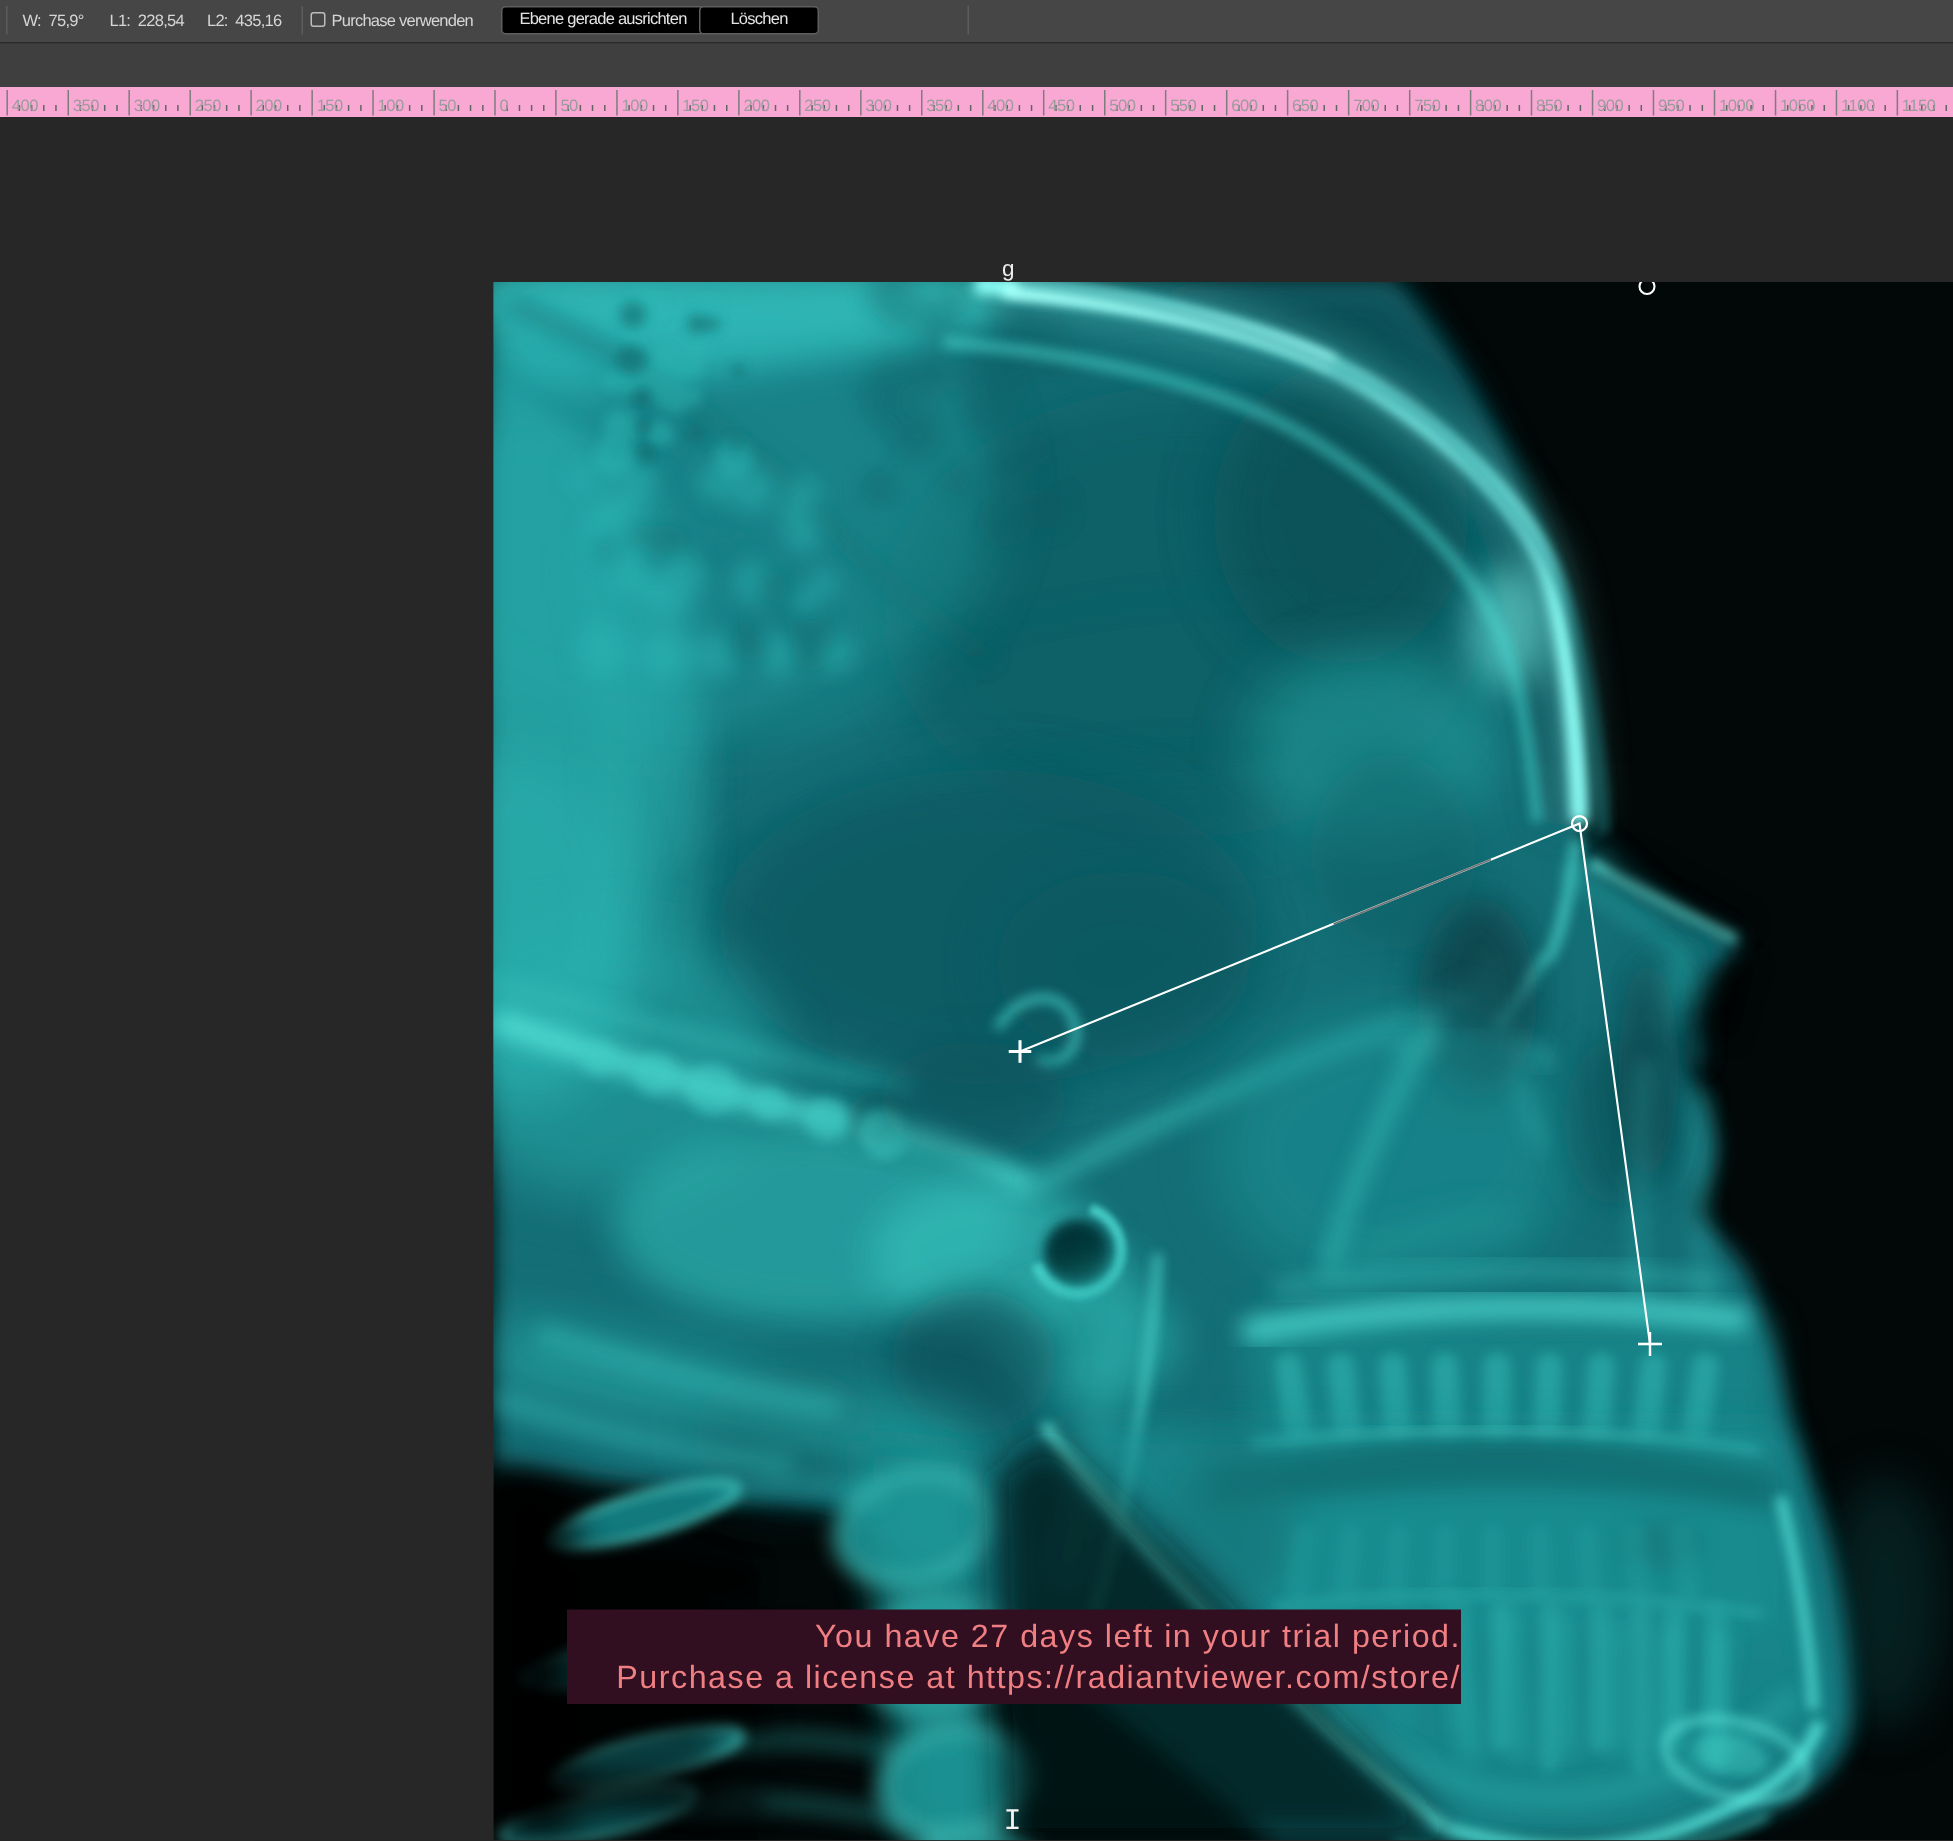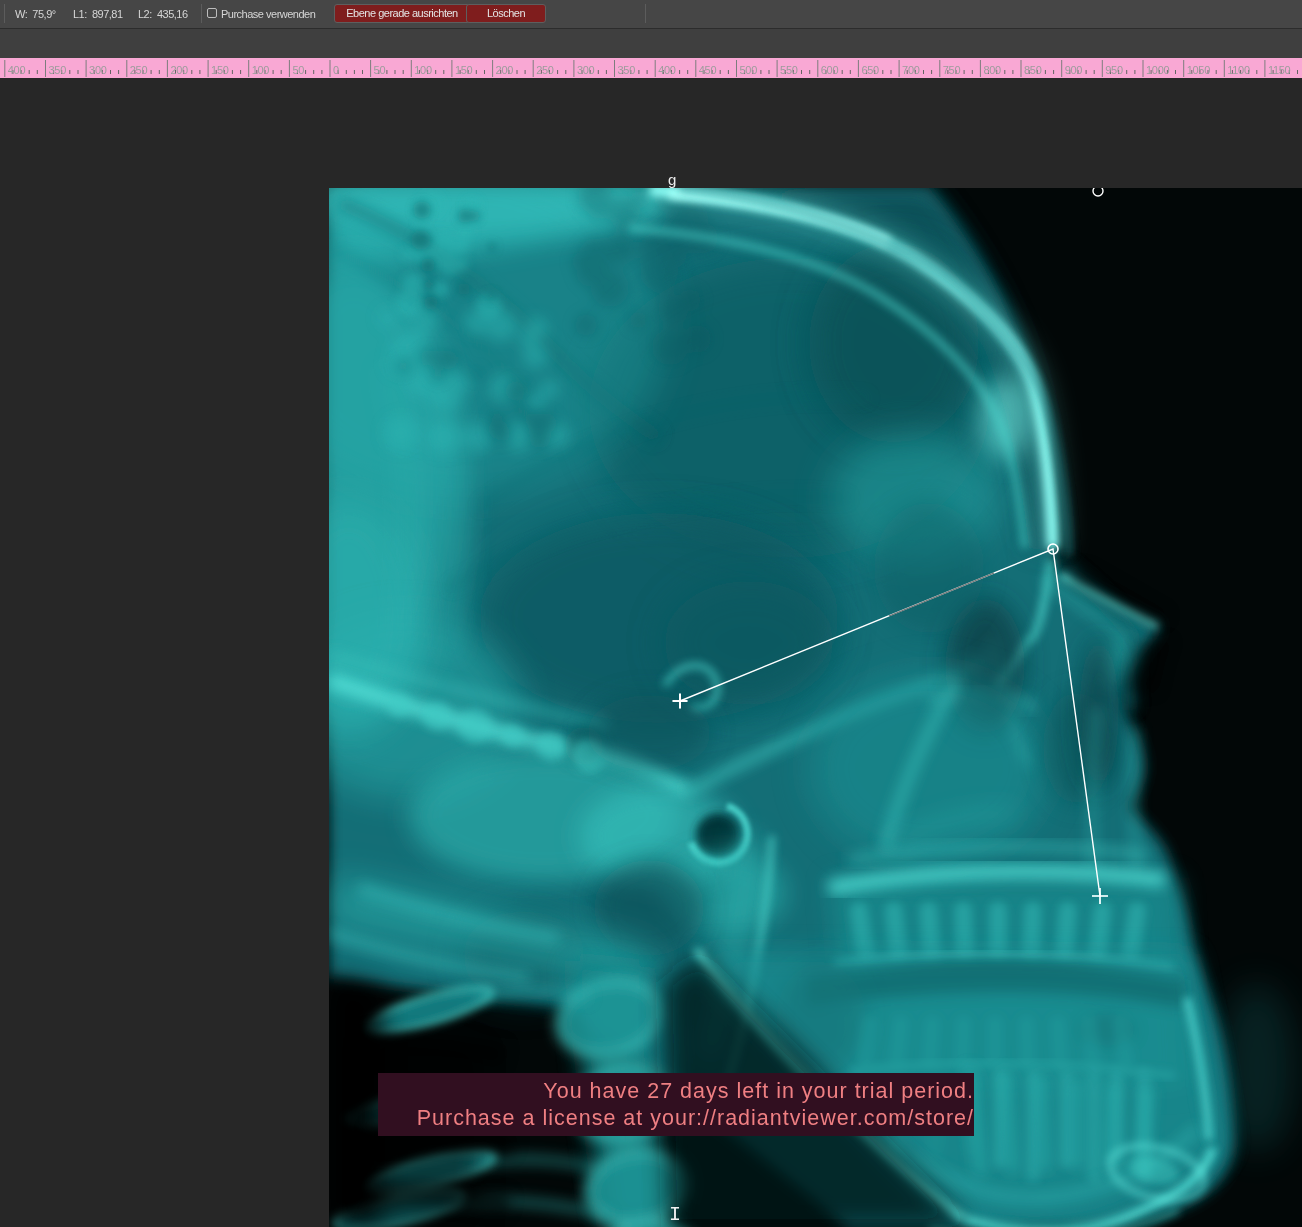--- a/index.html
+++ b/index.html
@@ -1,20 +1,20 @@
 <!DOCTYPE html>
 <html><head>
 <meta charset="utf-8">
 <style>
   html,body{margin:0;padding:0;background:#262626;font-family:"Liberation Sans",sans-serif;}
   #app{position:relative;width:1302px;height:1227px;overflow:hidden;background:#272727;}
   #optbar{position:absolute;left:0;top:0;width:1302px;height:28px;background:#464646;border-bottom:1px solid #2c2c2c;color:#d6d6d6;font-size:13px;}
   #optbar .sep{position:absolute;top:4px;width:1px;height:19px;background:#5c5c5c;}
   #optbar .lbl{position:absolute;top:8px;white-space:pre;font-size:11px;letter-spacing:-0.5px;}
-  .btn{position:absolute;top:4px;height:19px;background:#7f1d1d;border:1px solid #5e5e5e;border-radius:3px;color:#e4e4e4;font-size:11px;letter-spacing:-0.5px;line-height:17px;text-align:center;box-sizing:border-box;white-space:nowrap;}
+  .btn{position:absolute;top:4px;height:19px;background:#000000;border:1px solid #5e5e5e;border-radius:3px;color:#e4e4e4;font-size:11px;letter-spacing:-0.5px;line-height:17px;text-align:center;box-sizing:border-box;white-space:nowrap;}
   #cbx{position:absolute;left:207px;top:8px;width:8px;height:8px;border:1px solid #bdbdbd;border-radius:2px;background:#464646;}
   #gapbar{position:absolute;left:0;top:29px;width:1302px;height:29px;background:#3f3f3f;}
   #ruler{position:absolute;left:0;top:58px;width:1302px;height:20px;background:#f9a8d4;}
   #canvas{position:absolute;left:0;top:78px;width:1302px;height:1149px;background:#272727;}
   #xray{position:absolute;left:329px;top:188px;filter:brightness(1.1) saturate(1.06);}
   .gglyph{position:absolute;left:668px;top:171px;color:#ececec;font-size:15px;}
   #banner{position:absolute;left:378px;top:1073px;width:596px;height:63px;background:#310f20;color:#ef7f82;font-size:21.5px;letter-spacing:1px;text-align:right;line-height:27px;}
   #banner .l1{margin-top:5px;}
   #banner .l2{margin-top:0px;}
   #ibeam{position:absolute;left:669px;top:1203px;color:#f2f2f2;font-family:"Liberation Mono",monospace;font-size:20px;}
@@ -304,28 +304,28 @@
 <path d="M560 428 L665 385" stroke="#303030" stroke-width="1.2" fill="none" opacity="0.7"></path>
 <circle cx="724" cy="361" r="5" stroke="#f2f2f2" stroke-width="1.5" fill="none"></circle>
 <path d="M343.5 513 L358.5 513 M351 505.5 L351 520.5" stroke="#f5f5f5" stroke-width="2"></path>
 <path d="M763 708 L779 708 M771 700 L771 716" stroke="#f5f5f5" stroke-width="1.6"></path>
 <circle cx="769" cy="3" r="5" stroke="#e8e8e8" stroke-width="1.4" fill="none"></circle>
 </g>
     </svg>
   <div class="gglyph">g</div>
   <div id="banner">
     <div class="l1">You have 27 days left in your trial period.</div>
-    <div class="l2">Purchase a license at your://radiantviewer.com/store/</div>
+    <div class="l2">Purchase a license at https://radiantviewer.com/store/</div>
   </div>
   <div id="ibeam">I</div>
   <div id="optbar">
     <div class="sep" style="left:4px"></div>
       <div class="sep" style="left:201px"></div>
     <div class="lbl" style="left:15px">W:  75,9°</div>
-    <div class="lbl" style="left:73px">L1:  897,81</div>
+    <div class="lbl" style="left:73px">L1:  228,54</div>
     <div class="lbl" style="left:138px">L2:  435,16</div>
     <div id="cbx"></div>
     <div class="lbl" style="left:221px">Purchase verwenden</div>
     <div class="sep" style="left:645px"></div>
     <div class="btn" style="left:334px;width:136px">Ebene gerade ausrichten</div>
     <div class="btn" style="left:466px;width:80px">Löschen</div>
   </div>
   <div id="gapbar"></div>
   <div id="ruler"><svg width="1302" height="20">
         <path d="M4.8 2V19M45.5 2V19M86.1 2V19M126.8 2V19M167.4 2V19M208.1 2V19M248.7 2V19M289.4 2V19M330.0 2V19M370.6 2V19M411.3 2V19M451.9 2V19M492.6 2V19M533.2 2V19M573.9 2V19M614.5 2V19M655.2 2V19M695.8 2V19M736.5 2V19M777.1 2V19M817.8 2V19M858.4 2V19M899.1 2V19M939.8 2V19M980.4 2V19M1021.0 2V19M1061.7 2V19M1102.3 2V19M1143.0 2V19M1183.7 2V19M1224.3 2V19M1264.9 2V19" stroke="#7d7d7d" fill="none"></path>

